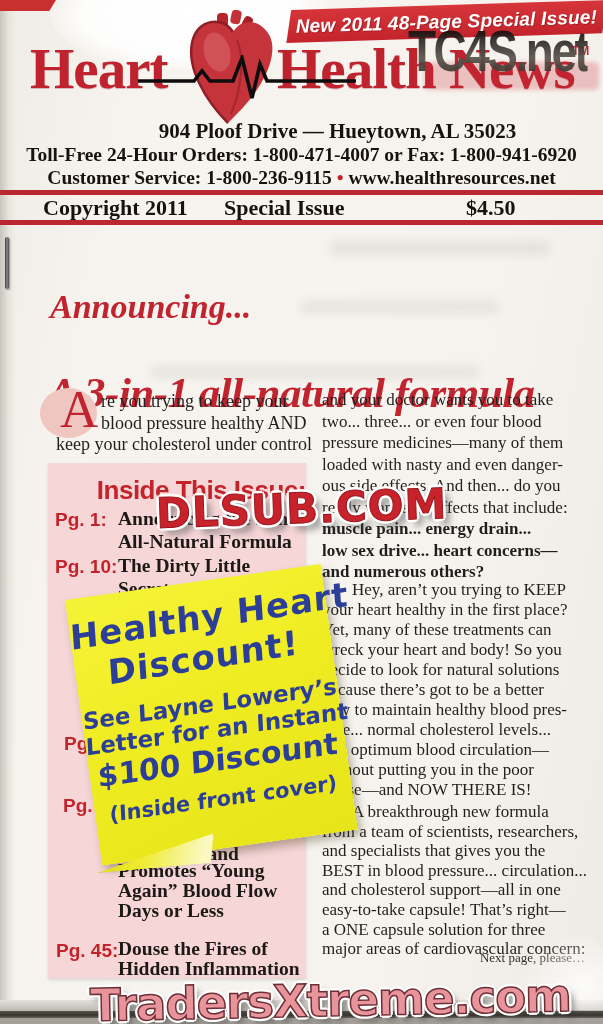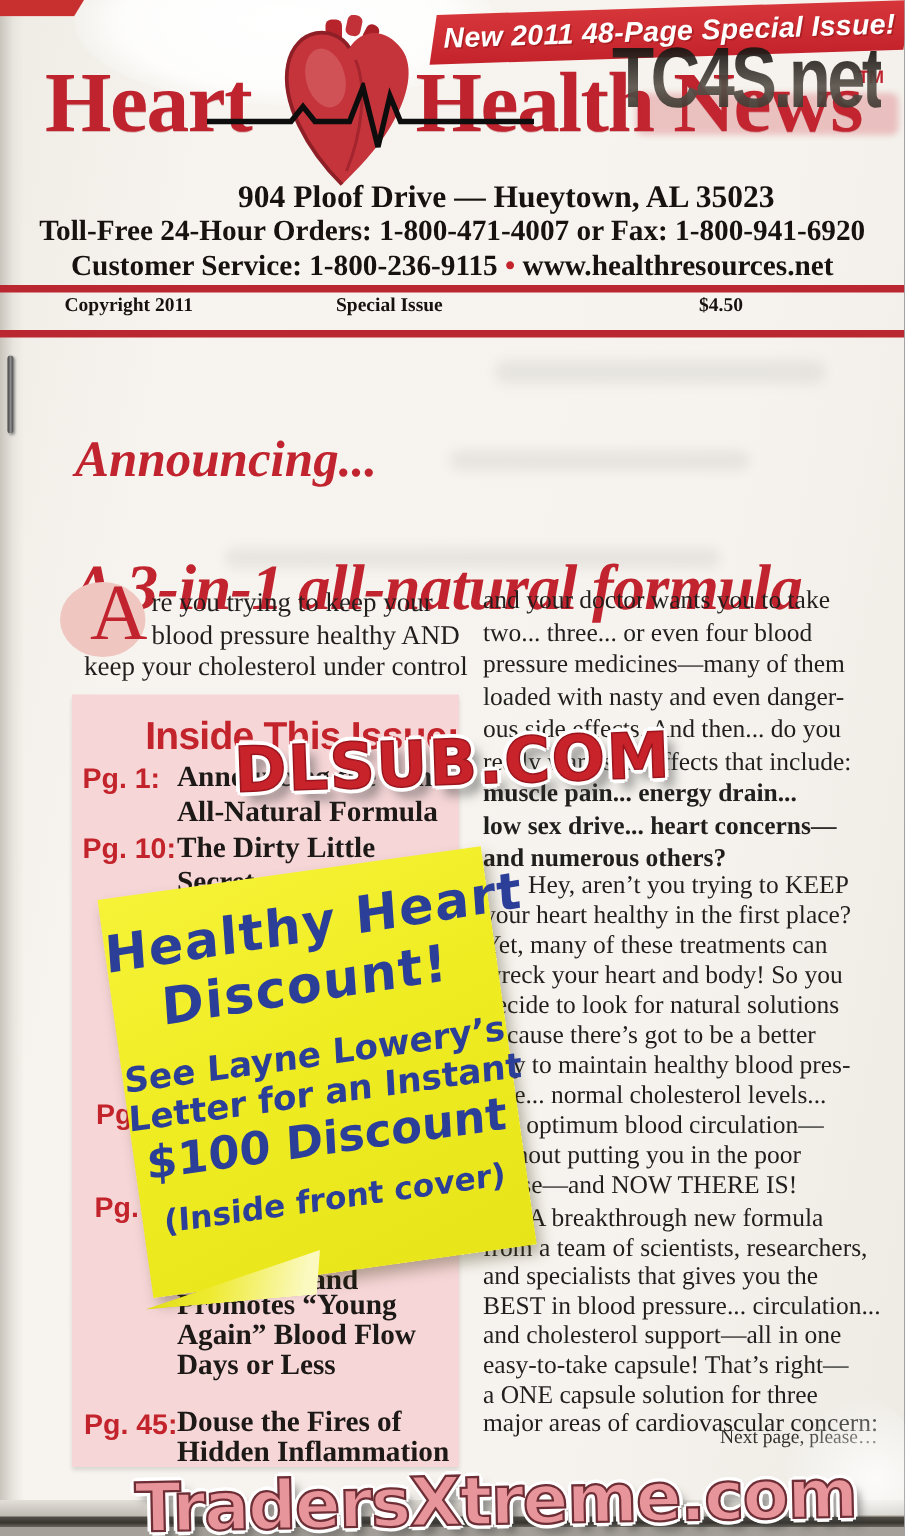--- a/index.html
+++ b/index.html
@@ -38,21 +38,21 @@
   
   .contact{width:603px;text-align:center;font-weight:bold;color:#17120f;white-space:nowrap;}
   #addr1{top:119px;font-size:21px;padding-left:36px;}
   #addr2{top:144px;font-size:19.5px;}
   #addr3{top:167px;font-size:19.5px;}
   .red-bullet{color:#c3242b;}
   
   .rule{left:0;width:603px;background:#bb2731;}
   #rule-top{top:190px;height:5px;}
   #rule-bot{top:220px;height:5px;}
-  .bar-text{top:195px;font-weight:bold;font-size:13px;color:#17120f;white-space:nowrap;}
+  .bar-text{top:195px;font-weight:bold;font-size:22px;color:#17120f;white-space:nowrap;}
   #bar-copyright{left:43px;}
   #bar-issue{left:224px;}
   #bar-price{left:466px;}
   
   #headline{left:50px;top:243px;font-family:"Liberation Sans",sans-serif;font-weight:bold;
      font-size:19.5px;line-height:23px;color:#111;white-space:pre-line;letter-spacing:-0.2px;}
   #kicker{left:50px;top:288px;color:#c1242e;font-weight:bold;font-style:italic;font-size:34px;white-space:nowrap;}
   #announce-title{left:48px;top:322px;color:#c1242e;font-weight:bold;font-style:italic;font-size:43px;
      white-space:nowrap;letter-spacing:-0.5px;margin-top:46px;}
   

